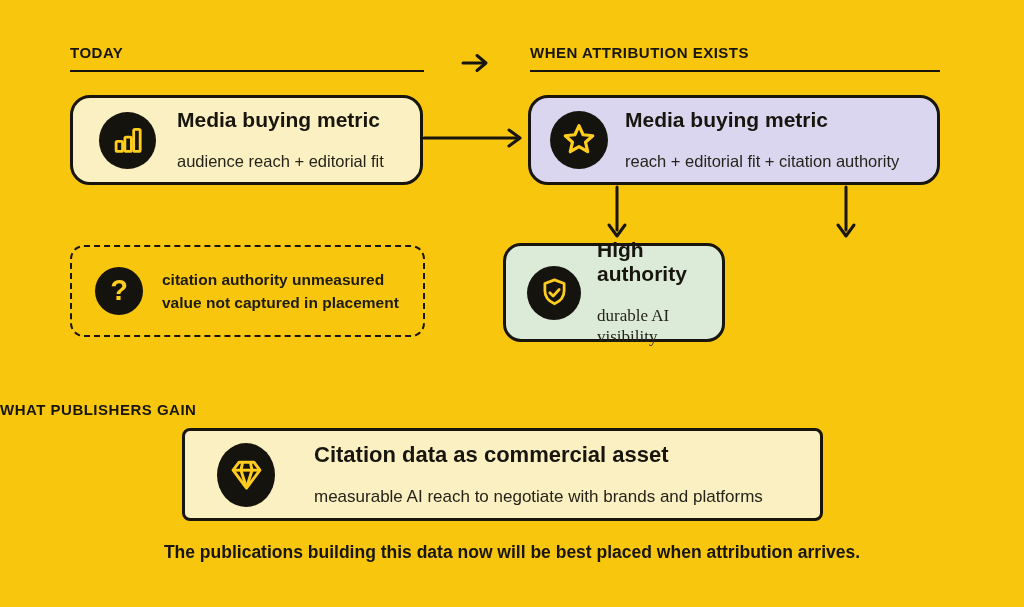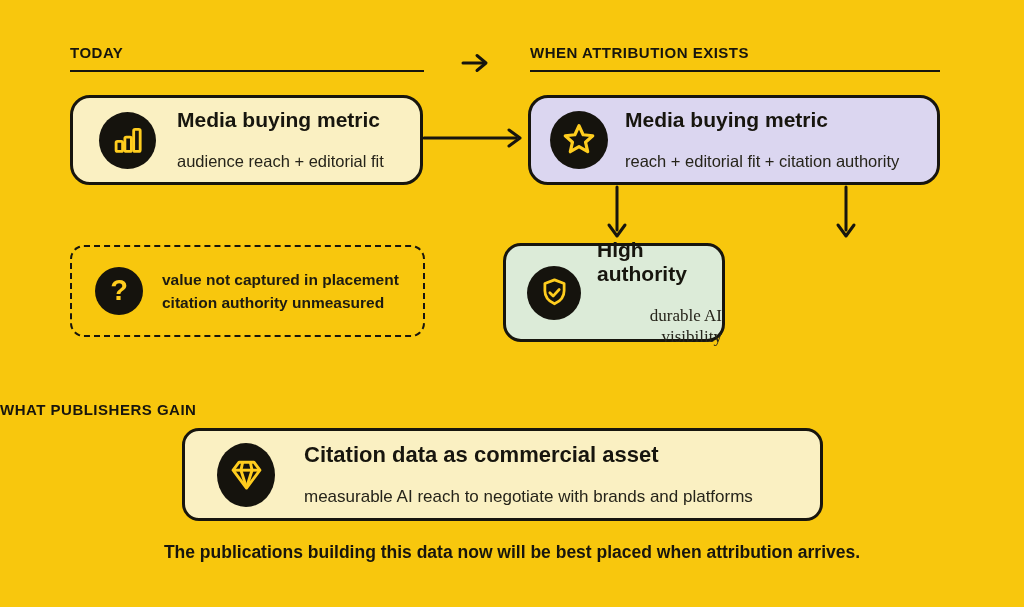--- a/index.html
+++ b/index.html
@@ -16,40 +16,40 @@
   .card {
     position:absolute; display:flex; align-items:center; box-sizing:border-box;
     border:3px solid #17150e;
   }
   .icon-circle {
     flex:0 0 auto; background:#15130d; border-radius:50%;
     display:flex; align-items:center; justify-content:center;
   }
   .card-text { display:flex; flex-direction:column; justify-content:center; }
   .card-title { font-weight:bold; font-size:21px; line-height:1.15; color:#17150e; }
-  .card-sub { font-size:16.5px; font-weight:500; color:#26241a; margin-top:20px; line-height:1.2;text-align:right; }
+  .card-sub { font-size:16.5px; font-weight:500; color:#26241a; margin-top:20px; line-height:1.2; }
 
   #card-media-today { left:70px; top:95px; width:353px; height:90px; border-radius:20px; background:#faf0c2; padding-left:26px; gap:21px; }
   #card-media-today .icon-circle { width:57px; height:57px; }
 
   #card-media-attribution { left:528px; top:95px; width:412px; height:90px; border-radius:20px; background:#dbd6f0; padding-left:19px; gap:17px; }
   #card-media-attribution .icon-circle { width:58px; height:58px; }
 
   #card-unmeasured { left:70px; top:245px; width:355px; height:92px; border:2.6px dashed #17150e; border-radius:14px; background:transparent; padding-left:23px; gap:19px; }
   #card-unmeasured .icon-circle { width:48px; height:48px; }
   .unmeasured-line { font-size:15.5px; font-weight:bold; color:#1d1b12; line-height:1.5; }
   .qmark { color:#ffcd1e; font-size:29px; font-weight:bold; line-height:1; transform:translateY(-1px); }
 
   #card-high-authority { left:503px; top:243px; width:222px; height:99px; border-radius:18px; background:#dcebd8; padding-left:21px; gap:16px; }
   #card-high-authority .icon-circle, #card-low-authority .icon-circle { width:54px; height:54px; }
   #card-low-authority { left:738px; top:243px; width:222px; height:99px; border-radius:18px; background:#f8dbd0; padding-left:21px; gap:16px; }
   .small-title { font-size:21px; }
   .small-sub { font-size:17px;font-family:Liberation Serif, serif; }
 
-  #card-commercial { left:182px; top:428px; width:641px; height:93px; border-radius:17px; background:#faf0c2; padding-left:32px; gap:29px; }
+  #card-commercial { left:182px; top:428px; width:641px; height:93px; border-radius:8px; background:#faf0c2; padding-left:32px; gap:39px; }
   #card-commercial .icon-circle { width:58px; height:64px; border-radius:50%; }
   #card-commercial .card-title { font-size:22px; }
   #card-commercial .card-sub { font-size:17px; }
 
   #publishers-heading { left:0; width:1024px; top:401px; }
 
   #footer-caption {
     position:absolute; left:0; top:542px; width:1024px; text-align:center;
     font-size:17.5px; font-weight:bold; color:#17150e;
   }
@@ -111,22 +111,22 @@
       <div class="card-title">Media buying metric</div>
       <div class="card-sub">reach + editorial fit + citation authority</div>
     </div>
   </div>
 
   <div class="card" id="card-unmeasured">
     <div class="icon-circle">
       <span class="qmark">?</span>
     </div>
     <div class="card-text">
+      <div class="unmeasured-line">citation authority unmeasured</div>
       <div class="unmeasured-line">value not captured in placement</div>
-      <div class="unmeasured-line">citation authority unmeasured</div>
     </div>
   </div>
 
   <div class="card" id="card-high-authority">
     <div class="icon-circle">
       <svg width="33" height="33" viewBox="0 0 24 24" fill="none" stroke="#ffcd1e" stroke-width="2" stroke-linecap="round" stroke-linejoin="round">
         <path d="M12 2.8L19 5.4v5.3c0 4.6-2.9 7.7-7 9.5-4.1-1.8-7-4.9-7-9.5V5.4z"></path>
         <polyline points="8.6 12.2 11 14.6 15.4 9.8"></polyline>
       </svg>
     </div>

